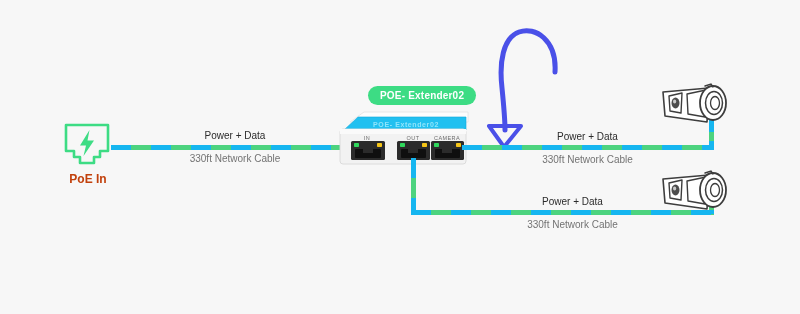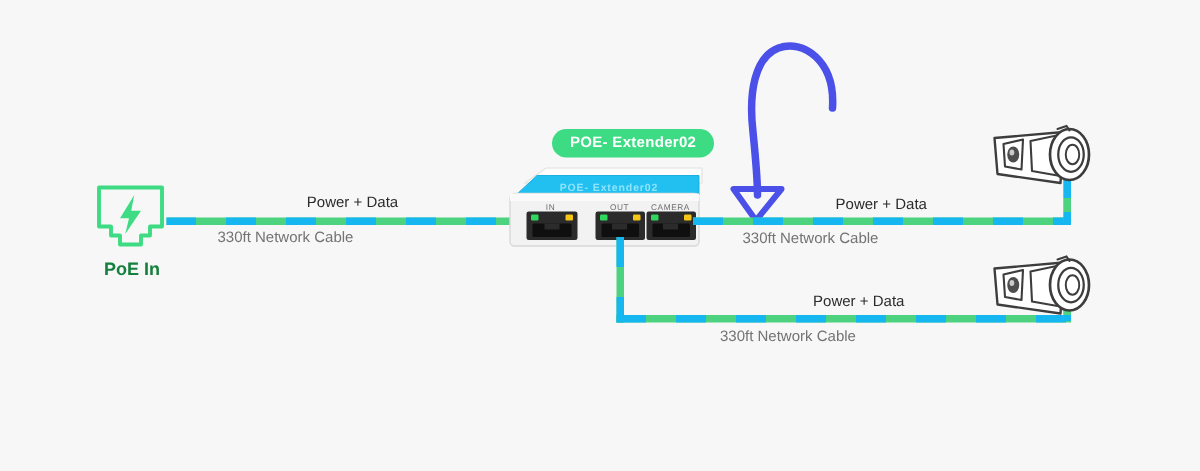--- a/index.html
+++ b/index.html
@@ -51,39 +51,40 @@
     font-weight: normal;
     color: #2b2b2b;
     white-space: nowrap;
     text-align: center;
   }
   .lbl-length {
     position: absolute;
     font-size: 10px;
     color: #737373;
     white-space: nowrap;
+    text-align: center;
   }
 
   
   #poe-in {
     position: absolute;
     left: 63px;
     top: 122px;
     width: 48px;
     height: 46px;
   }
   #poe-in-label {
     position: absolute;
     left: 40px;
     top: 172px;
     width: 96px;
     text-align: center;
     font-size: 12px;
     font-weight: bold;
-    color: #15803d;
+    color: #c2410c;
   }
 
   
   #extender {
     position: absolute;
     left: 334px;
     top: 108px;
     width: 140px;
     height: 62px;
   }

